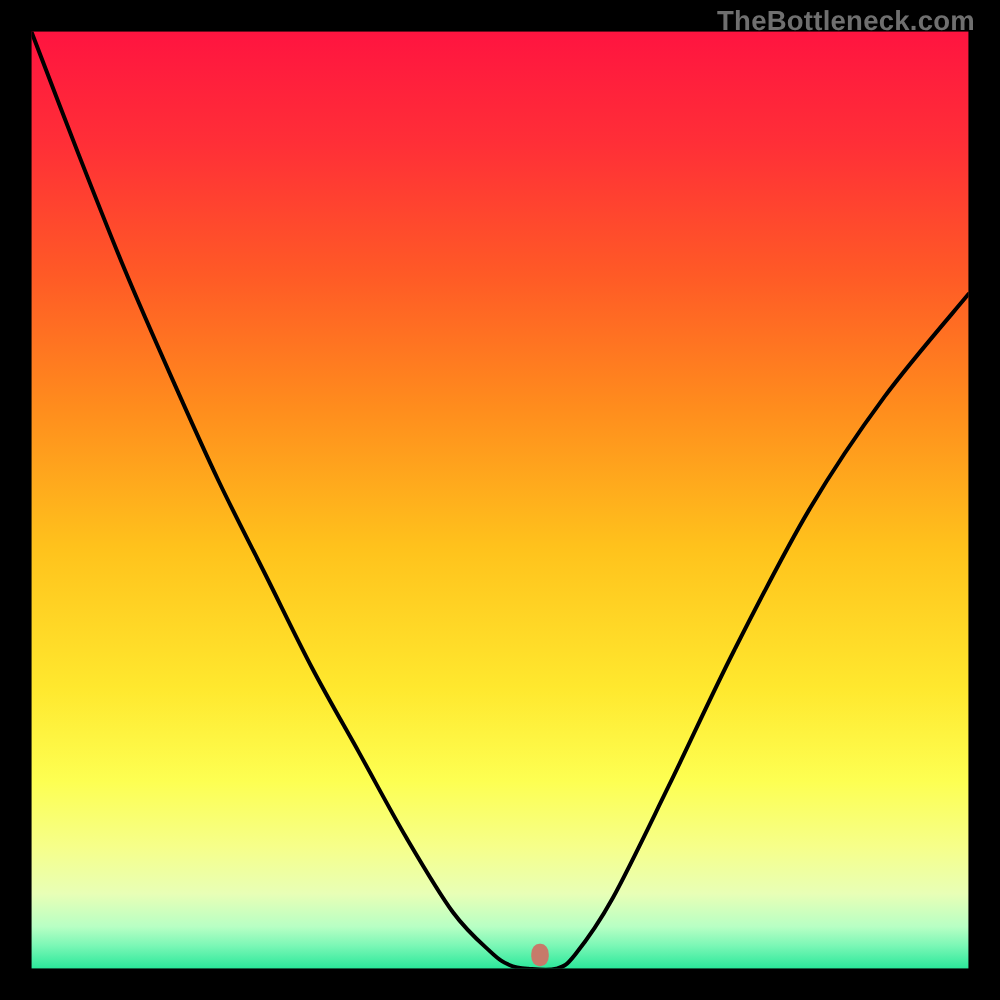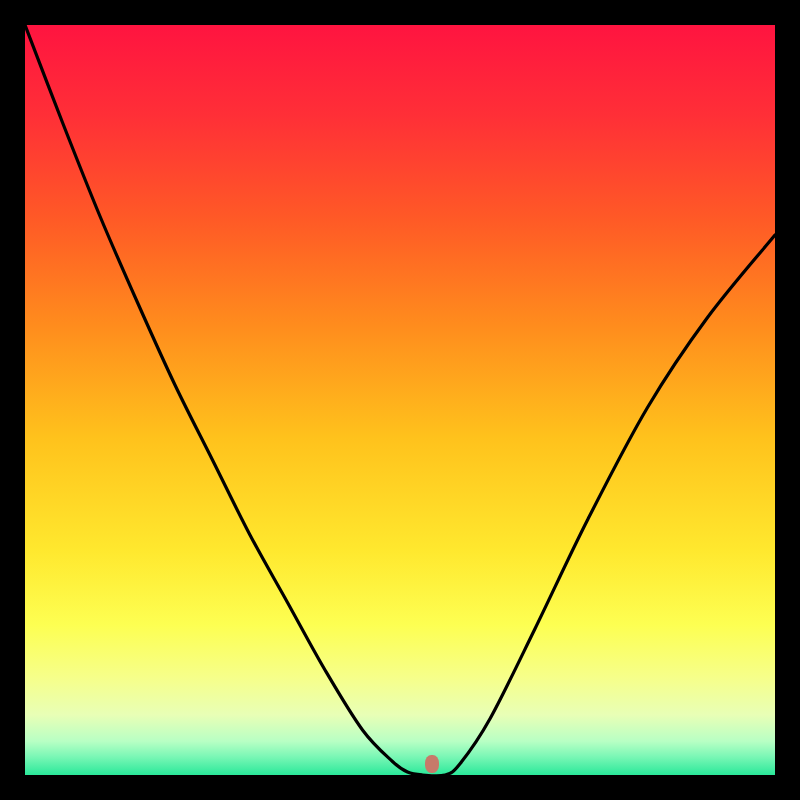--- a/index.html
+++ b/index.html
@@ -52,20 +52,21 @@
     height: 18px;
     border-radius: 45%;
     transform: translate(-50%, -50%);
     z-index: 5;
   }
 </style>
 </head>
 <body>
 <div class="frame">
 
+  <div class="watermark">TheBottleneck.com</div>
 
   <div class="plot-area">
     <svg class="gradient" viewBox="0 0 750 750" preserveAspectRatio="none">
       <defs>
         <linearGradient id="bgGrad" x1="0" y1="0" x2="0" y2="1">
             <stop offset="0%" stop-color="#ff1440"></stop>
             <stop offset="12%" stop-color="#ff2f37"></stop>
             <stop offset="26%" stop-color="#ff5a26"></stop>
             <stop offset="40%" stop-color="#ff8c1d"></stop>
             <stop offset="55.00000000000001%" stop-color="#ffc21c"></stop>

